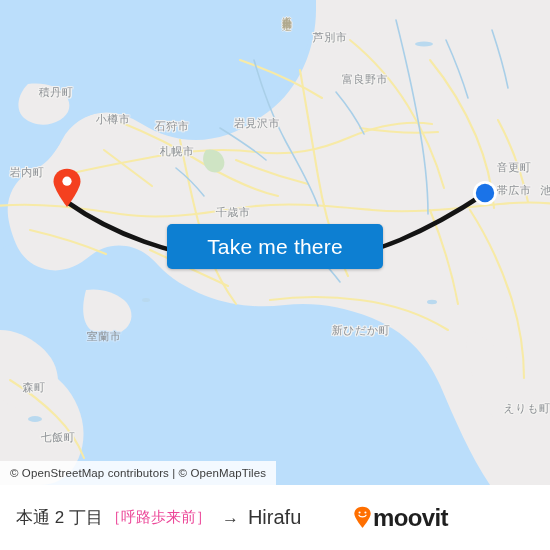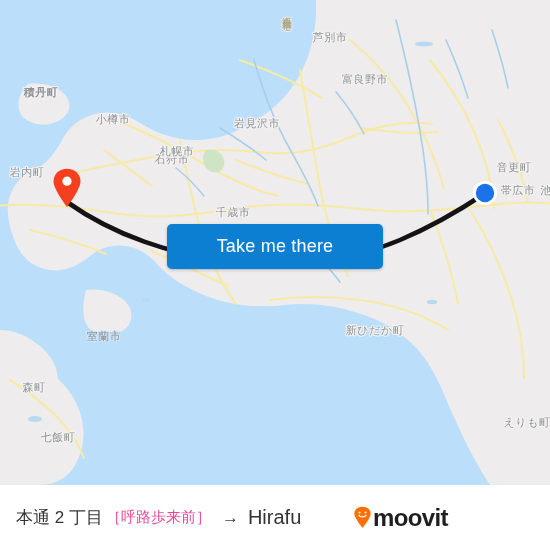--- a/index.html
+++ b/index.html
@@ -98,21 +98,21 @@
   #take-me-there {
     position: absolute;
     left: 167px;
     top: 224px;
     width: 216px;
     height: 45px;
     background: #0d7fd2;
     border: none;
     border-radius: 5px;
     color: #ffffff;
-    font-size: 18px;
+    font-size: 21px;
     font-family: "Liberation Sans", "DejaVu Sans", sans-serif;
     letter-spacing: 0.2px;
     cursor: pointer;
     box-shadow: 0 1px 3px rgba(0,0,0,0.25);
     padding: 0;
   }
 
   
   #attribution {
     position: absolute;
@@ -276,56 +276,59 @@
       <ellipse cx="424" cy="44" rx="9" ry="2.6" fill="#b9d9ef"></ellipse>
       <ellipse cx="432" cy="302" rx="5" ry="2.2" fill="#b9d9ef"></ellipse>
       <ellipse cx="35" cy="419" rx="7" ry="3" fill="#b9d9ef"></ellipse>
       <ellipse cx="146" cy="300" rx="4" ry="2" fill="#b9d9ef"></ellipse>
 
       <path d="M 206,150 C 214,148 222,152 224,160 C 226,168 220,174 212,172 C 204,170 200,158 206,150 Z" fill="#cfe4c4"></path>
 
       <path d="M 67,202 C 160,268 300,282 400,240 C 440,223 466,206 484,194" stroke="#141414" stroke-width="4.6" fill="none" stroke-linecap="round"></path>
     </svg>
 
-    <div class="place-label" style="left:41px;  top:92px;font-weight:bold;">積丹町</div>
+    <div class="place-label" style="left:56px;  top:92px;">積丹町</div>
     <div class="place-label" style="left:113px; top:119px;">小樽市</div>
-    <div class="place-label" style="left:172px; top:126px;margin-top:33px;">石狩市</div>
+    <div class="place-label" style="left:172px; top:126px;">石狩市</div>
     <div class="place-label" style="left:177px; top:151px;text-align:right;">札幌市</div>
     <div class="place-label" style="left:257px; top:123px;">岩見沢市</div>
     <div class="place-label" style="left:27px;  top:172px;">岩内町</div>
     <div class="place-label" style="left:330px; top:37px;">芦別市</div>
     <div class="place-label" style="left:365px; top:79px;">富良野市</div>
     <div class="place-label" style="left:233px; top:212px;">千歳市</div>
     <div class="place-label" style="left:514px; top:167px;">音更町</div>
-    <div class="place-label" style="left:514px; top:190px;padding-left:8px;">帯広市</div>
+    <div class="place-label" style="left:514px; top:190px;">帯広市</div>
     <div class="place-label" style="left:546px; top:190px;">池</div>
     <div class="place-label sea-lbl" style="left:104px; top:336px;">室蘭市</div>
     <div class="place-label" style="left:34px;  top:387px;">森町</div>
     <div class="place-label" style="left:58px;  top:437px;">七飯町</div>
-    <div class="place-label" style="left:375px; top:330px;">新ひだか町</div>
-    <div class="place-label" style="left:527px; top:422px;">えりも町</div>
+    <div class="place-label" style="left:361px; top:330px;">新ひだか町</div>
+    <div class="place-label" style="left:527px; top:408px;">えりも町</div>
 
     <div class="hwy-label" style="left:287px; top:8px;">道央自動車道</div>
 
     <div id="origin-marker">
       <svg viewBox="0 0 30 40" width="30" height="40">
         <path d="M15,39 C15,39 28.5,21.5 28.5,13.5 C28.5,6 22.5,0.8 15,0.8 C7.5,0.8 1.5,6 1.5,13.5 C1.5,21.5 15,39 15,39 Z" fill="#f4401f"></path>
         <circle cx="15" cy="13.2" r="4.6" fill="#ffffff"></circle>
       </svg>
     </div>
 
     <div id="dest-marker">
       <svg viewBox="0 0 26 26" width="26" height="26">
         <circle cx="13" cy="13" r="12" fill="#ffffff"></circle>
         <circle cx="13" cy="13" r="9.2" fill="#1a73e8"></circle>
       </svg>
     </div>
 
     <button id="take-me-there">Take me there</button>
 
+    <div id="attribution" style="width: 276px;">
+      <span class="attr-text">© OpenStreetMap contributors | © OpenMapTiles</span>
+    </div>
 
   </div>
 
   <div id="footer">
 
     <div id="route-summary">
       <span class="origin-name">本通 2 丁目</span>
       <span class="origin-stop">［呼路歩来前］</span>
       <span class="arrow-icon">→</span>
       <span class="dest-name">Hirafu</span>

